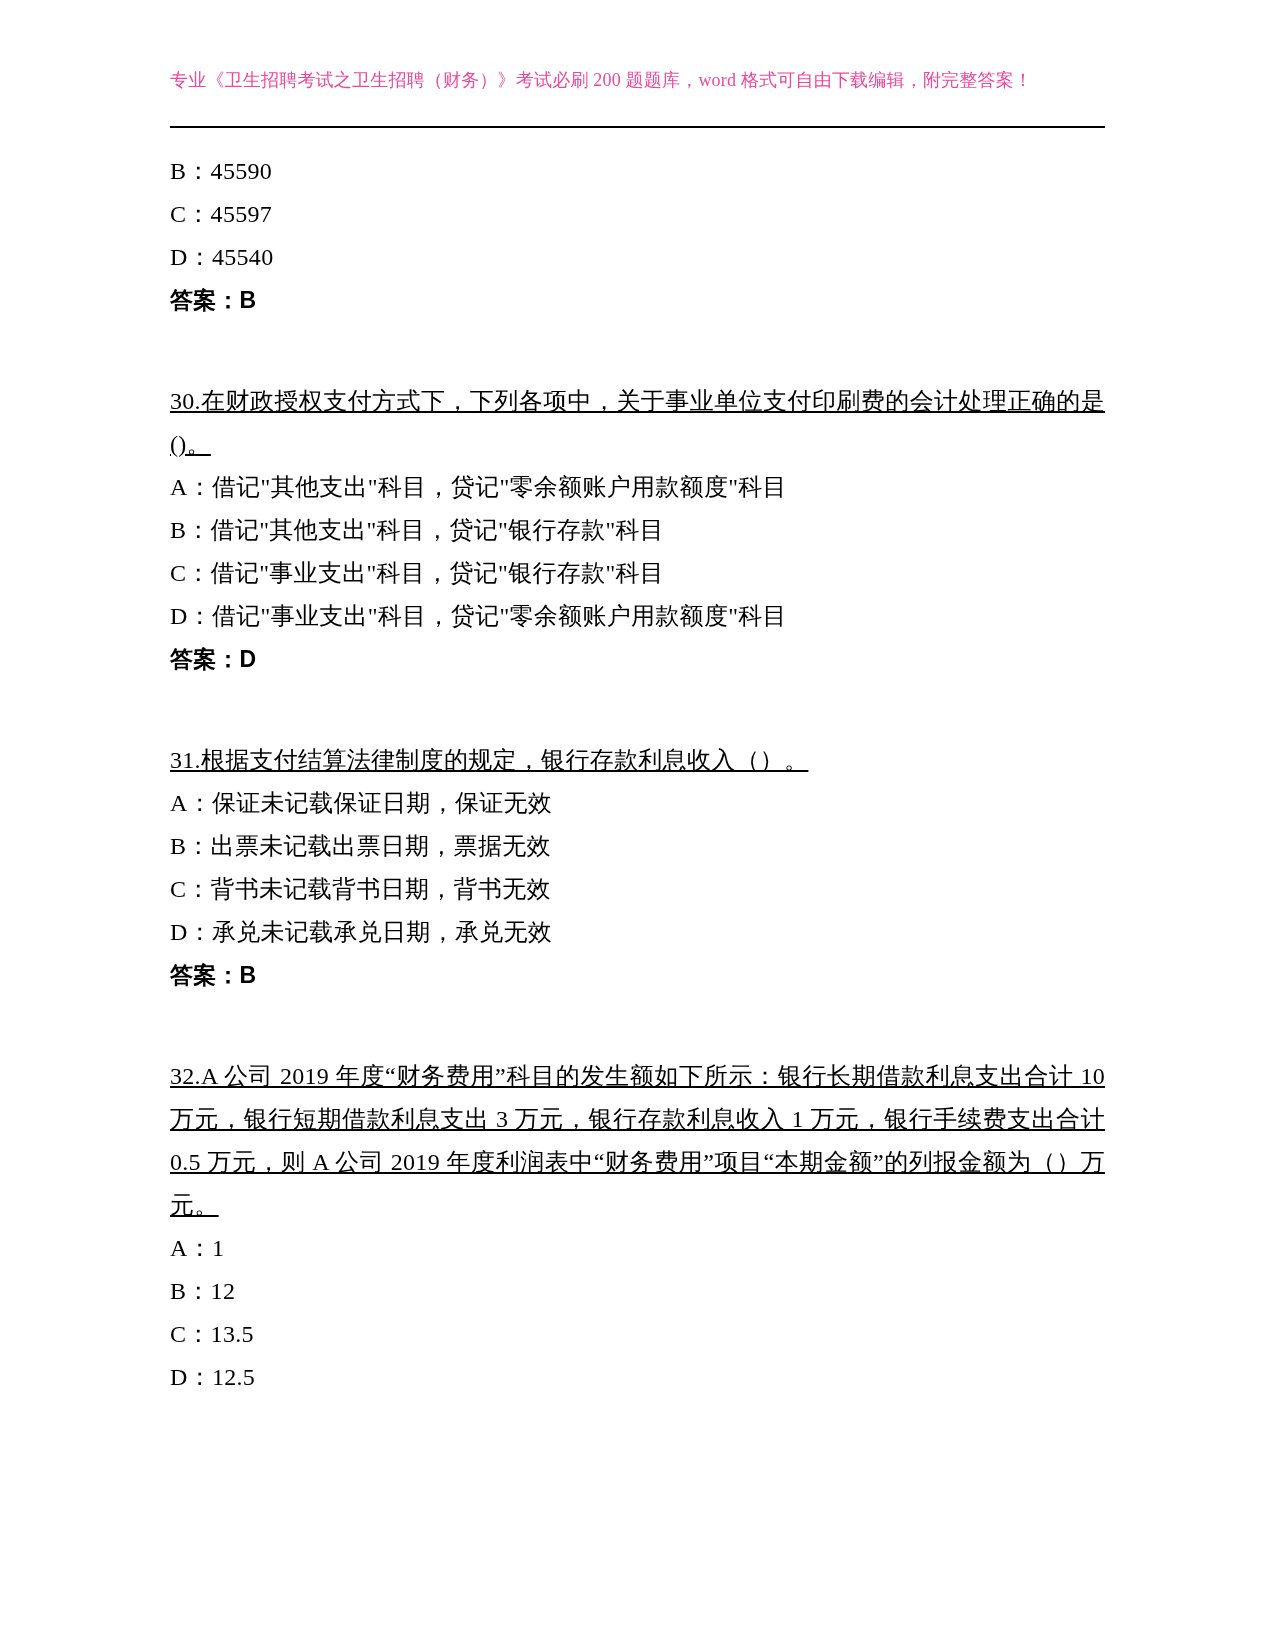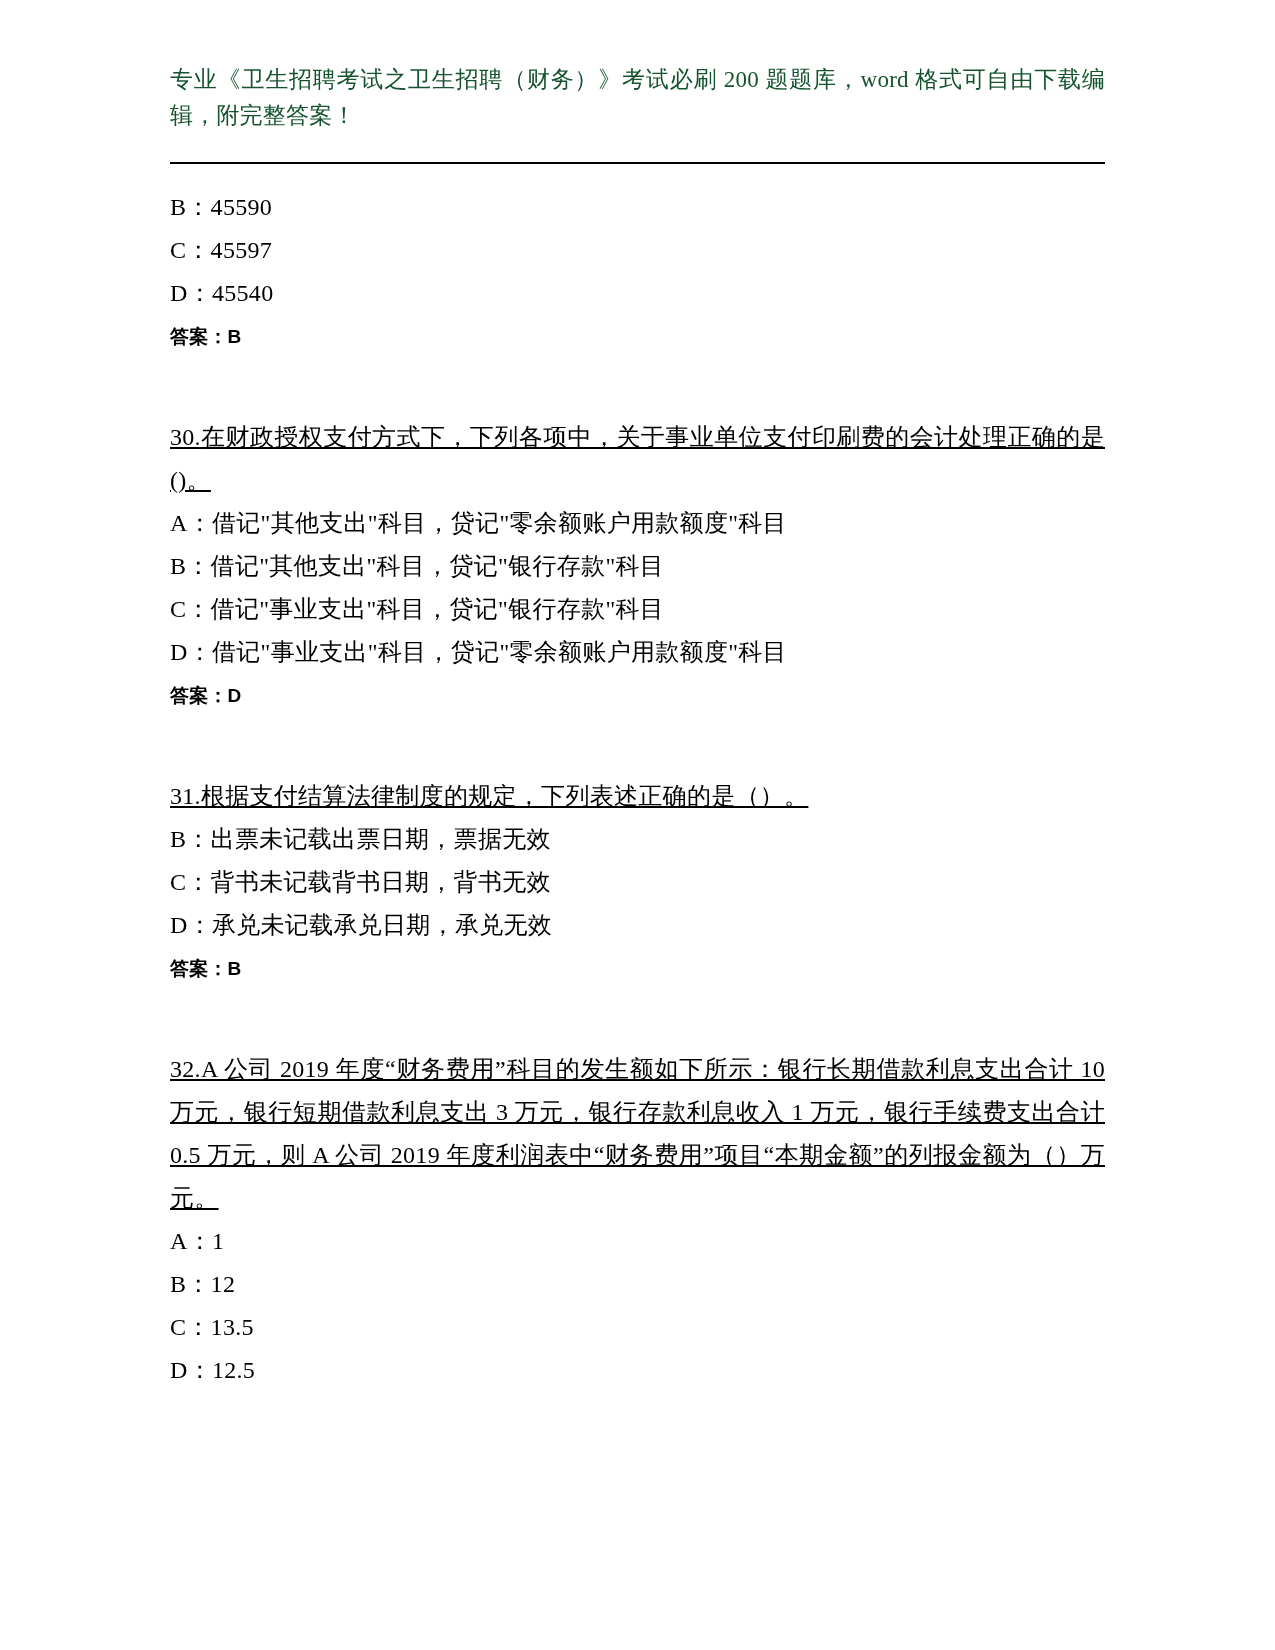--- a/index.html
+++ b/index.html
@@ -15,23 +15,23 @@
   }
   .page {
     position: relative;
     width: 1275px;
     height: 1650px;
     box-sizing: border-box;
     padding: 62px 170px 0 170px;
   }
   .header {
     font-family: "Liberation Serif", serif;
-    font-size: 23px;
+    font-size: 18px;
     line-height: 36px;
-    color: #14532d;
+    color: #ec4899;
     text-align: justify;
     letter-spacing: 0.2px;
   }
   .header-rule {
     border: none;
     border-top: 2px solid #000;
     margin: 28px 0 0 0;
     height: 0;
   }
   .body-area {
@@ -48,21 +48,21 @@
     letter-spacing: 0.3px;
     text-decoration: underline;
   }
   .opt {
     font-size: 24px;
     line-height: 43px;
     letter-spacing: 0.3px;
     white-space: pre-wrap;
   }
   .ans {
-    font-size: 19px;
+    font-size: 23px;
     line-height: 43px;
     font-weight: bold;
     font-family: "Liberation Sans", sans-serif;
     letter-spacing: 0.2px;
   }
   .ans .ans-label {
     font-family: "Liberation Serif", serif;
     font-weight: bold;
   }
   .lead-opts .opt:first-child {
@@ -93,22 +93,23 @@
       <div>
         <div class="opt">A：借记"其他支出"科目，贷记"零余额账户用款额度"科目</div>
         <div class="opt">B：借记"其他支出"科目，贷记"银行存款"科目</div>
         <div class="opt">C：借记"事业支出"科目，贷记"银行存款"科目</div>
         <div class="opt">D：借记"事业支出"科目，贷记"零余额账户用款额度"科目</div>
       </div>
       <div class="ans"><span class="ans-label">答案：</span><span>D</span></div>
     </div>
 
     <div class="qblock">
-      <div class="qtext"><span>31.</span><span>根据支付结算法律制度的规定，下列表述正确的是（）。</span></div>
+      <div class="qtext"><span>31.</span><span>根据支付结算法律制度的规定，银行存款利息收入（）。</span></div>
       <div>
+        <div class="opt">A：保证未记载保证日期，保证无效</div>
         <div class="opt">B：出票未记载出票日期，票据无效</div>
         <div class="opt">C：背书未记载背书日期，背书无效</div>
         <div class="opt">D：承兑未记载承兑日期，承兑无效</div>
       </div>
       <div class="ans"><span class="ans-label">答案：</span><span>B</span></div>
     </div>
 
     <div class="qblock">
       <div class="qtext"><span>32.</span><span>A 公司 2019 年度“财务费用”科目的发生额如下所示：银行长期借款利息支出合计 10 万元，银行短期借款利息支出 3 万元，银行存款利息收入 1 万元，银行手续费支出合计 0.5 万元，则 A 公司 2019 年度利润表中“财务费用”项目“本期金额”的列报金额为（）万元。</span></div>
       <div>

